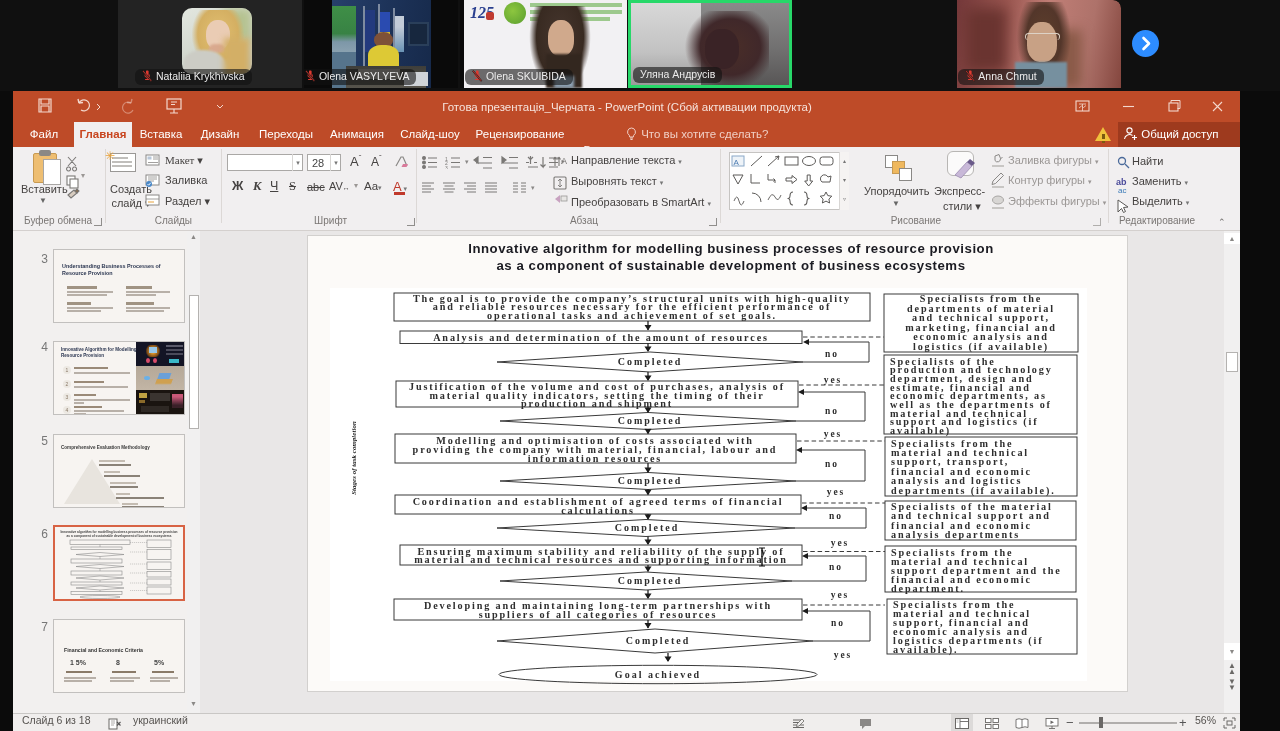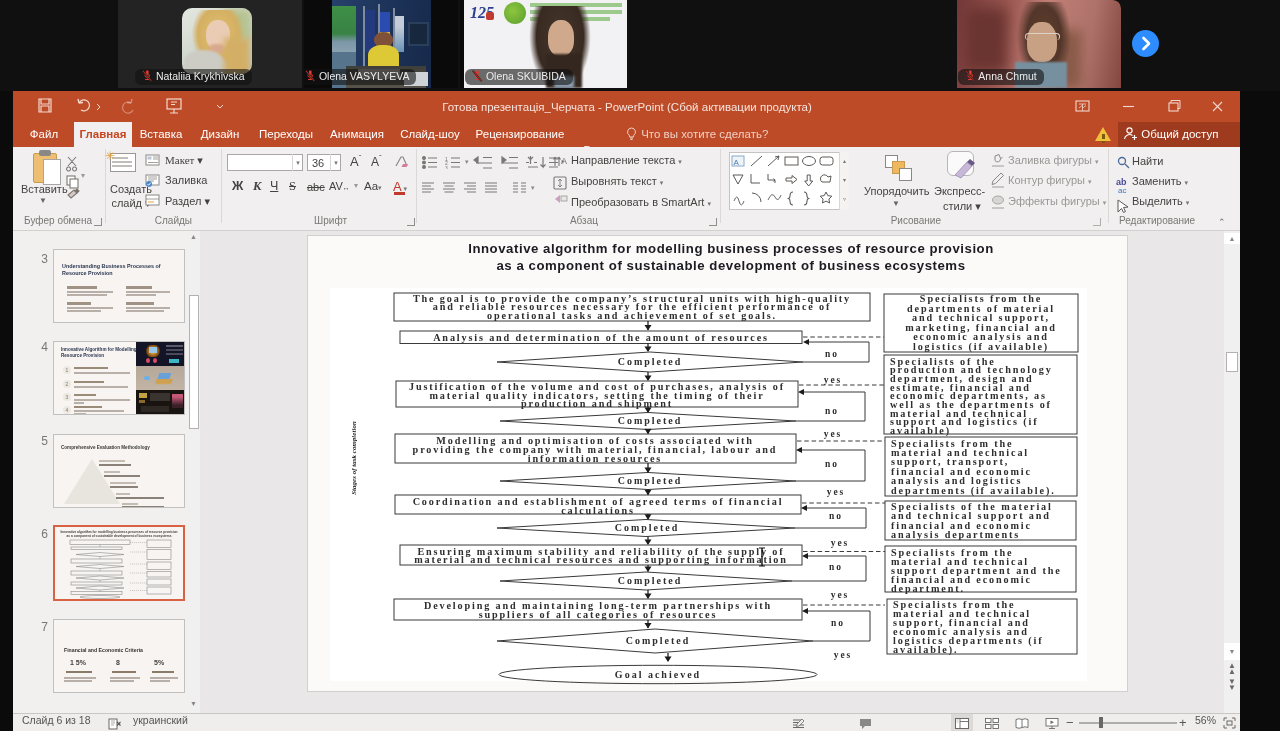--- a/index.html
+++ b/index.html
@@ -96,20 +96,27 @@
     </div>
     <div class="nlabel" style="left:5px;">
       <svg width="11" height="12" viewBox="0 0 11 12" style="position:static; vertical-align:-2px;">
           <path d="M4 1.2 C4 .4 6.6 .4 6.6 1.2 L6.6 5.4 C6.6 6.6 4 6.6 4 5.4 Z M2.6 4.4 L3.3 4.4 L3.3 5.5 C3.3 7.3 7.3 7.3 7.3 5.5 L7.3 4.4 L8 4.4 L8 5.6 C8 7 6.7 7.7 5.7 7.8 L5.7 9 L7.5 9 L7.5 9.9 L3.1 9.9 L3.1 9 L4.9 9 L4.9 7.8 C3.9 7.7 2.6 7 2.6 5.6 Z" fill="#e03a30"></path>
           <path d="M1.4 0.4 L9.8 10.6 L8.9 11.4 L0.5 1.2 Z" fill="#e03a30" stroke="#1a1a1a" stroke-width="0.7"></path>
         </svg>
       <span style="position:static;"> Olena SKUIBIDA</span>
     </div>
   </div>
 
+  <div class="tile" style="left:628px; width:164px; background:#232323; border:3px solid #27d869;">
+    <div style="left:0; top:0; width:80px; height:82px; background:linear-gradient(180deg,#d8d8d8 0%,#c2c2c2 60%,#9a9a9a 100%);"></div>
+    <div style="left:70px; top:0; width:88px; height:82px; background:linear-gradient(180deg,#8a8a8a 0%,#6f6e6e 60%,#585656 100%);"></div>
+    <div style="left:52px; top:8px; width:86px; height:80px; background:radial-gradient(ellipse at 55% 45%, #4a2e28 0%, #40282a 45%, rgba(64,40,42,0) 68%);"></div>
+    <div style="left:74px; top:26px; width:34px; height:40px; background:#3a2326; border-radius:45%;"></div>
+    <div class="nlabel" style="left:2px; bottom:2px;"><span style="position:static;">Уляна Андрусів</span></div>
+  </div>
 
 
   <div class="tile" style="left:957px; width:164px; background:#0a0a0a; border-radius:0 8px 0 0;">
     <div style="left:0; top:0; width:164px; height:88px; background:linear-gradient(100deg,#74383a 0%,#9a5650 28%,#c07e76 52%,#ae726a 78%,#84463e 100%); border-radius:0 8px 0 0;">
       <div style="left:8px; top:8px; width:42px; height:64px; background:#6a3430; filter:blur(7px);"></div>
       <div style="left:95px; top:30px; width:30px; height:58px; background:#8a5a48; filter:blur(6px);"></div>
       <div style="left:58px; top:2px; width:58px; height:88px; background:radial-gradient(ellipse at 50% 40%, #5e3f2c 0%, #53362a 42%, rgba(83,54,42,0) 66%);"></div>
       <div style="left:70px; top:22px; width:30px; height:40px; background:#c8a185; border-radius:46% 46% 42% 42%;"></div>
       <div style="left:68px; top:33px; width:35px; height:7px; border-top:1.5px solid #ddd2c6; border-left:1.5px solid #ddd2c6; border-right:1.5px solid #ddd2c6; border-radius:4px;"></div>
       <div style="left:58px; top:62px; width:52px; height:26px; background:#76909f; filter:blur(1px);"></div>
@@ -225,21 +232,21 @@
     </g>
   </svg>
   <div class="rtext" style="left:152px; top:7px;font-family:Liberation Serif, serif;">Макет ▾</div>
   <div class="rtext" style="left:152px; top:27px;">Заливка</div>
   <div class="rtext" style="left:152px; top:48px;">Раздел ▾</div>
   <div class="glabel" style="left:107px; width:72px;">Слайды</div>
   <div class="gsep" style="left:208px;"></div>
 
   <div style="left:214px; top:7px; width:76px; height:17px; background:#fff; border:1px solid #aaa8a6;"></div>
   <div style="left:279px; top:7px; width:11px; height:17px; border-left:1px solid #d8d6d4; color:#777; font-size:7px; line-height:17px; text-align:center;">▾</div>
-  <div style="left:294px; top:7px; width:34px; height:17px; background:#fff; border:1px solid #aaa8a6; font-size:11px; color:#444; line-height:17px; padding-left:4px;">36</div>
+  <div style="left:294px; top:7px; width:34px; height:17px; background:#fff; border:1px solid #aaa8a6; font-size:11px; color:#444; line-height:17px; padding-left:4px;">28</div>
   <div style="left:317px; top:7px; width:11px; height:17px; border-left:1px solid #d8d6d4; color:#777; font-size:7px; line-height:17px; text-align:center;">▾</div>
   <div class="rtext" style="left:337px; top:6px; font-size:13px;">А<span style="position:static; font-size:8px; vertical-align:6px;">ˆ</span></div>
   <div class="rtext" style="left:358px; top:6px; font-size:12px;">А<span style="position:static; font-size:8px; vertical-align:6px;">ˇ</span></div>
   <svg style="left:381px; top:8px;" width="16" height="14" viewBox="0 0 16 14">
       <path d="M2 11 L7 2 L9 2 L13 11" stroke="#8a8886" fill="none" stroke-width="1.2"></path>
       <path d="M9 9 l5 0 l-1.5 3 l-5 0 z" fill="#d87a9a"></path>
     </svg>
   <div class="rtext" style="left:219px; top:32px; font-size:12.5px; font-weight:bold;">Ж</div>
   <div class="rtext" style="left:240px; top:32px; font-size:12.5px; font-style:italic; font-family:'Liberation Serif',serif; font-weight:bold;">К</div>
   <div class="rtext" style="left:257px; top:32px; font-size:12.5px; text-decoration:underline;">Ч</div>

